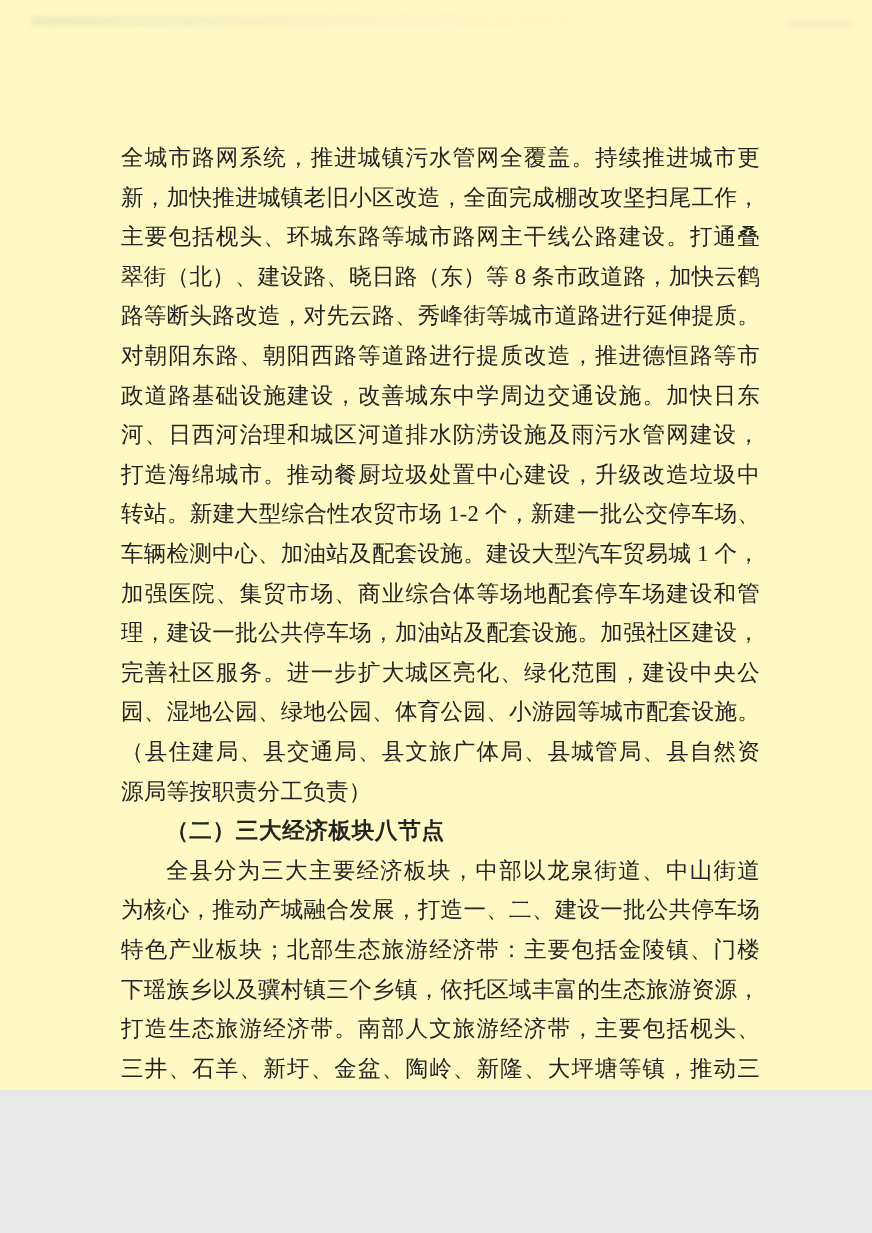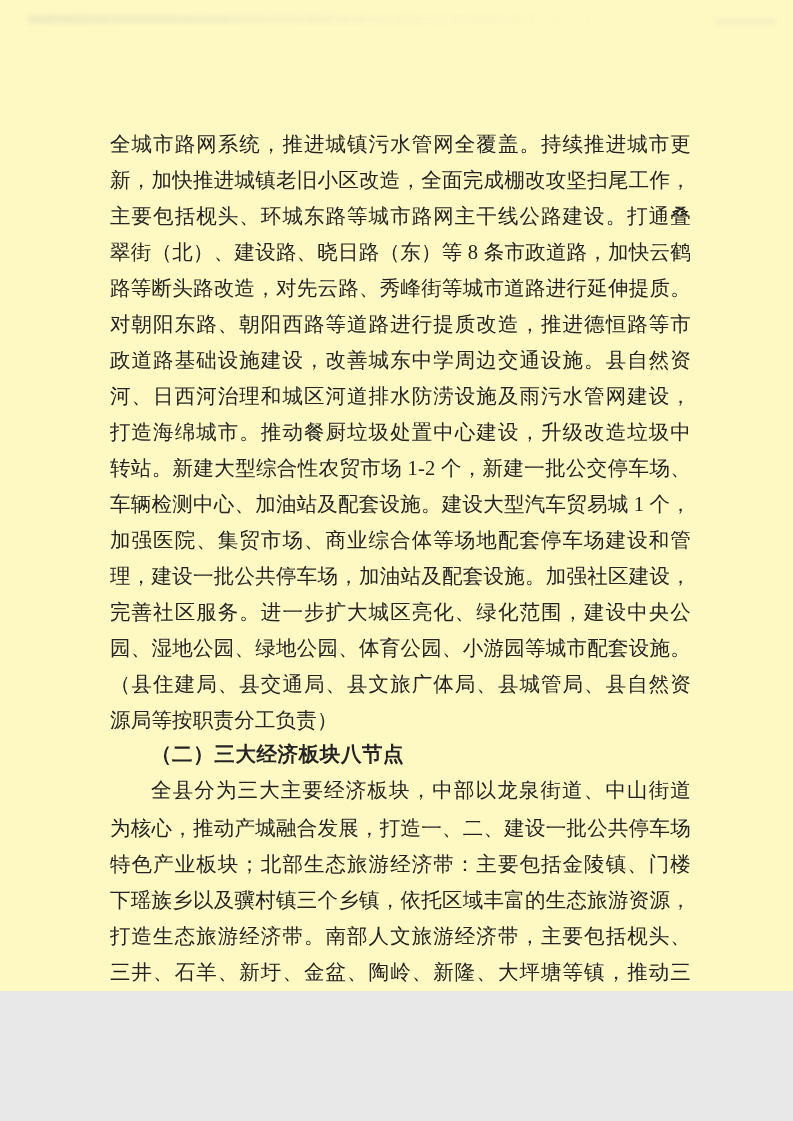--- a/index.html
+++ b/index.html
@@ -54,21 +54,20 @@
     white-space: nowrap;
     text-align: justify;
     text-align-last: left;
     letter-spacing: 0.2px;
   }
   .line.fill {
     text-align-last: justify;
   }
   .line.indent {
     text-indent: 2em;
-    font-family: Liberation Mono, monospace;
   }
   .line.heading {
     font-weight: 700;
     letter-spacing: 0.6px;
   }
   .page-number {
     position: absolute;
     top: 1046px;
     left: 380px;
     width: 60px;
@@ -87,21 +86,21 @@
   <div class="scan-noise2"></div>
 
   <div class="text-body">
 
   <div class="line fill">全城市路网系统，推进城镇污水管网全覆盖。持续推进城市更</div>
       <div class="line fill">新，加快推进城镇老旧小区改造，全面完成棚改攻坚扫尾工作，</div>
       <div class="line fill">主要包括枧头、环城东路等城市路网主干线公路建设。打通叠</div>
       <div class="line fill">翠街（北）、建设路、晓日路（东）等 8 条市政道路，加快云鹤</div>
       <div class="line fill">路等断头路改造，对先云路、秀峰街等城市道路进行延伸提质。</div>
       <div class="line fill">对朝阳东路、朝阳西路等道路进行提质改造，推进德恒路等市</div>
-      <div class="line fill">政道路基础设施建设，改善城东中学周边交通设施。县自然资</div>
+      <div class="line fill">政道路基础设施建设，改善城东中学周边交通设施。加快日东</div>
       <div class="line fill">河、日西河治理和城区河道排水防涝设施及雨污水管网建设，</div>
       <div class="line fill">打造海绵城市。推动餐厨垃圾处置中心建设，升级改造垃圾中</div>
       <div class="line fill">转站。新建大型综合性农贸市场 1-2 个，新建一批公交停车场、</div>
       <div class="line fill">车辆检测中心、加油站及配套设施。建设大型汽车贸易城 1 个，</div>
       <div class="line fill">加强医院、集贸市场、商业综合体等场地配套停车场建设和管</div>
       <div class="line fill">理，建设一批公共停车场，加油站及配套设施。加强社区建设，</div>
       <div class="line fill">完善社区服务。进一步扩大城区亮化、绿化范围，建设中央公</div>
       <div class="line fill">园、湿地公园、绿地公园、体育公园、小游园等城市配套设施。</div>
       <div class="line fill">（县住建局、县交通局、县文旅广体局、县城管局、县自然资</div>
       <div class="line">源局等按职责分工负责）</div>

